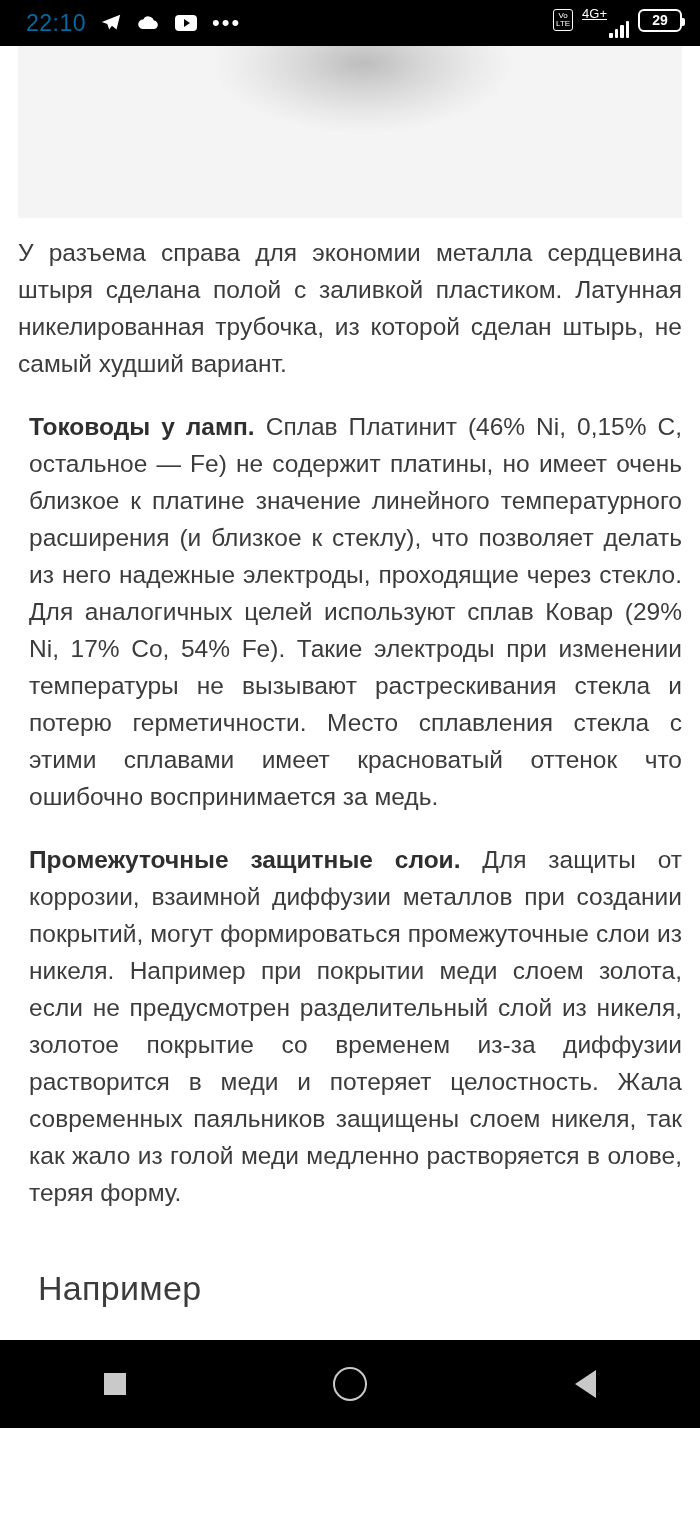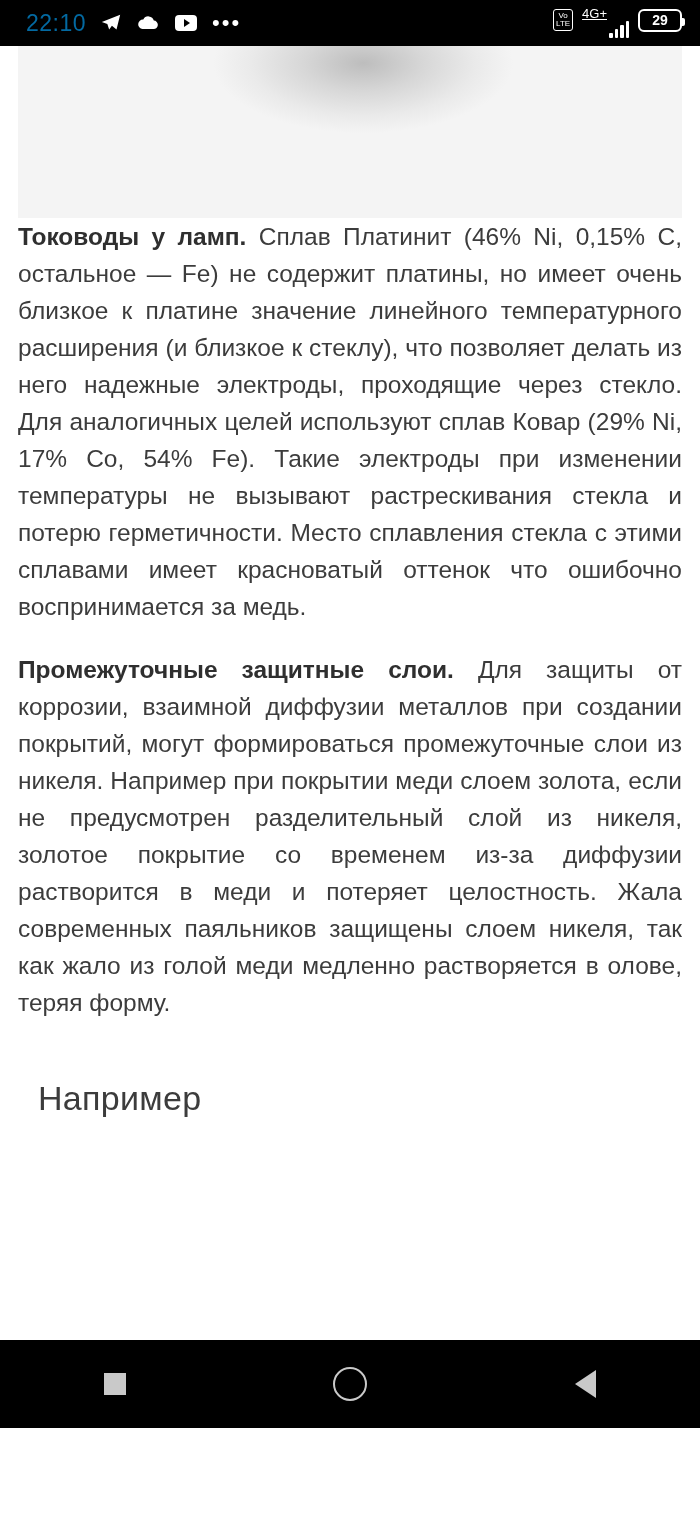--- a/index.html
+++ b/index.html
@@ -135,21 +135,21 @@
     margin: 0;
     padding: 0;
     color: #3c3c3c;
     font-size: 24.5px;
     line-height: 37px;
     text-align: justify;
     text-justify: inter-word;
     -webkit-hyphens: none;
     hyphens: none;
   }
-  p.body-text + p.body-text { margin-top: 26px; }
+  p.body-text + p.body-text { margin-top: 26px; margin-left: 11px; }
   .first-para { margin-top: 16px !important; }
   .lead {
     font-weight: bold;
     color: #2f2f2f;
   }
   h2.section-title {
     margin: 58px 0 0 20px;
     font-size: 34px;
     font-weight: normal;
     color: #3c3c3c;
@@ -227,20 +227,23 @@
     </span>
   </div>
 </div>
 
 <div class="page">
 
   <div class="hero-image"></div>
 
   <div class="content">
 
+    <p class="body-text first-para">
+      <span>У разъема справа для экономии металла сердцевина штыря сделана полой с заливкой пластиком. Латунная никелированная трубочка, из которой сделан штырь, не самый худший вариант.</span>
+    </p>
 
     <p class="body-text">
       <span class="lead">Тоководы у ламп.</span><span> Сплав Платинит (46% Ni, 0,15% C, остальное — Fe) не содержит платины, но имеет очень близкое к платине значение линейного температурного расширения (и близкое к стеклу), что позволяет делать из него надежные электроды, проходящие через стекло. Для аналогичных целей используют сплав Ковар (29% Ni, 17% Co, 54% Fe). Такие электроды при изменении температуры не вызывают растрескивания стекла и потерю герметичности. Место сплавления стекла с этими сплавами имеет красноватый оттенок что ошибочно воспринимается за медь.</span>
     </p>
 
     <p class="body-text">
       <span class="lead">Промежуточные защитные слои.</span><span> Для защиты от коррозии, взаимной диффузии металлов при создании покрытий, могут формироваться промежуточные слои из никеля. Например при покрытии меди слоем золота, если не предусмотрен разделительный слой из никеля, золотое покрытие со временем из-за диффузии растворится в меди и потеряет целостность. Жала современных паяльников защищены слоем никеля, так как жало из голой меди медленно растворяется в олове, теряя форму.</span>
     </p>
 
     <h2 class="section-title">Например</h2>

